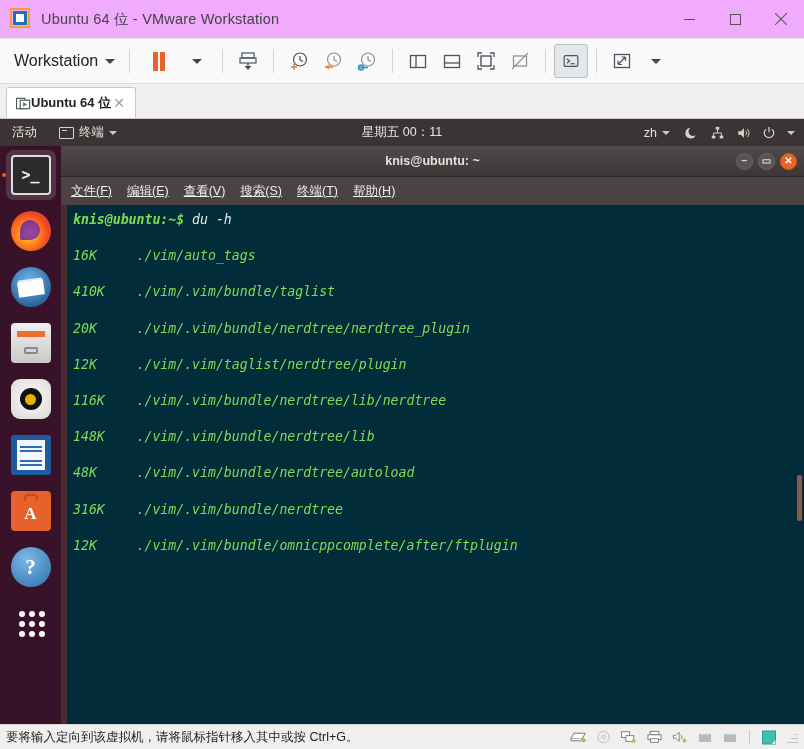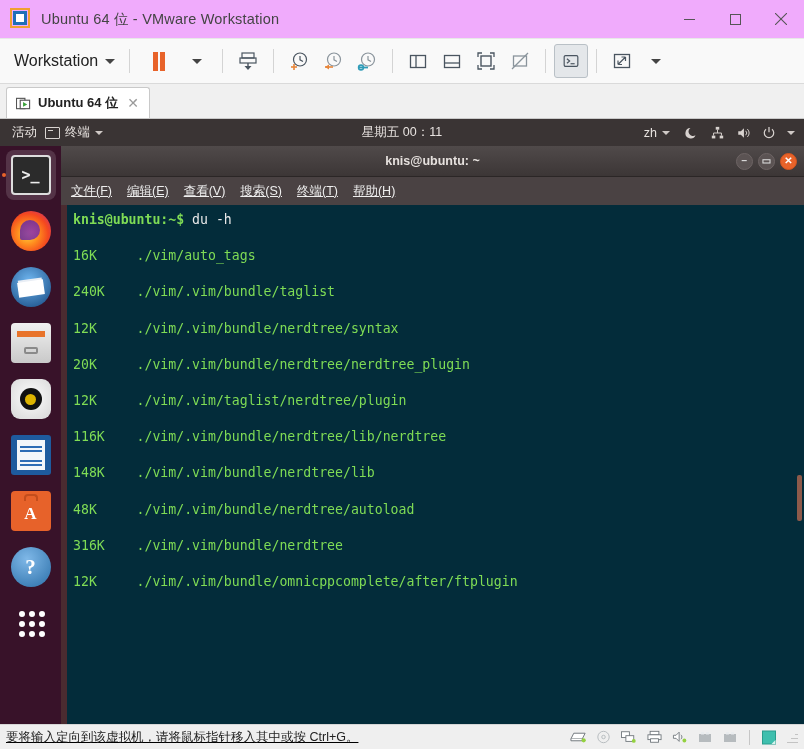--- a/index.html
+++ b/index.html
@@ -30,30 +30,30 @@
   .caret{width:0;height:0;border-left:5px solid transparent;border-right:5px solid transparent;border-top:5px solid #444;}
   .caret.sm{border-left-width:4px;border-right-width:4px;border-top-width:4px;}
   .tsep{width:1px;height:24px;background:#d4d4d4;margin:0 8px;flex:none;}
   .tbtn{width:34px;height:34px;display:flex;align-items:center;justify-content:center;border-radius:3px;flex:none;}
   .tbtn.sel{background:#e4e7ea;border:1px solid #b9c0c6;box-sizing:border-box;}
   .pausebtn{display:flex;align-items:center;gap:2px;padding:0 4px;}
   .pausebar{width:5px;height:19px;background:#e8632a;}
 
   
   .tabstrip{height:34px;background:#f0f0f0;display:flex;align-items:flex-end;border-bottom:1px solid #c9c9c9;flex:none;padding-left:6px;}
-  .tab{height:30px;background:#ffffff;border:1px solid #c9c9c9;border-bottom:none;border-radius:3px 3px 0 0;display:flex;align-items:center;padding:0 8px 0 9px;gap:7px;}
+  .tab{height:30px;background:#ffffff;border:1px solid #c9c9c9;border-bottom:none;border-radius:3px 3px 0 0;display:flex;align-items:center;padding:0 8px 0 9px;}
   .tab-label{font-size:13px;color:#222;font-weight:bold;white-space:nowrap;}
   .tab-x{font-size:14px;color:#9a9a9a;padding:0 2px;line-height:1;}
 
   
   .vm{flex:1;position:relative;background:#2c001e;overflow:hidden;}
 
   
   .gpanel{height:27px;background:#3a3434;display:flex;align-items:center;color:#e8e3e0;font-size:12.5px;position:relative;flex:none;}
-  .gp-left{display:flex;align-items:center;padding-left:8px;}
+  .gp-left{display:flex;align-items:center;gap:14px;padding-left:8px;}
   .gp-item{display:flex;align-items:center;gap:5px;padding:2px 4px;white-space:nowrap;}
   .gp-center{position:absolute;left:0;right:0;text-align:center;pointer-events:none;font-size:12.5px;}
   .gp-right{margin-left:auto;display:flex;align-items:center;gap:11px;padding-right:9px;}
   .mini-term{width:15px;height:12px;border:1.5px solid #d9d4d1;border-radius:1px;position:relative;box-sizing:border-box;background:#3a3434;}
   .mini-term:after{content:"";position:absolute;left:2px;top:2px;width:5px;height:1.5px;background:#d9d4d1;}
 
   
   .dock{position:absolute;left:0;top:27px;bottom:0;width:61px;background:rgba(59,22,44,.82);display:flex;flex-direction:column;align-items:center;padding-top:4px;gap:6px;}
   .dock-item{width:50px;height:50px;display:flex;align-items:center;justify-content:center;border-radius:8px;position:relative;flex:none;}
   .dock-item.active{background:rgba(255,255,255,.14);}
@@ -87,29 +87,29 @@
   .tw-btns{margin-left:auto;display:flex;align-items:center;gap:5px;padding-right:7px;z-index:2;}
   .cbtn{width:17px;height:17px;border-radius:50%;background:#5b5353;border:1px solid #6d6464;display:flex;align-items:center;justify-content:center;color:#ddd;font-size:10px;line-height:1;box-sizing:border-box;}
   .cbtn.close{background:#e8632a;border-color:#d4551f;color:#fff;}
   .tw-menu{height:28px;background:#4a4243;display:flex;align-items:center;gap:15px;padding-left:10px;color:#eee;font-size:12.5px;flex:none;}
   .tw-menu span{white-space:nowrap;text-decoration:underline;}
   .tw-body{flex:1;background:#032c3a;position:relative;overflow:hidden;display:flex;}
   .tw-left{width:6px;background:#4a2b30;flex:none;}
   .tw-text{flex:1;padding:6px 0 0 6px;font-family:"DejaVu Sans Mono",monospace;font-size:13.2px;line-height:18.1px;color:#7fdc55;white-space:pre;overflow:hidden;}
   .tw-right{width:8px;background:#032c3a;position:relative;flex:none;}
   .tw-thumb{position:absolute;left:1px;top:270px;width:5px;height:46px;background:#8d5a4a;border-radius:2px;}
-  .lrow{display:block;}
+  .lrow{display:block;font-style:italic;}
   .sz{color:#7fdc55;display:inline-block;width:8ch;}
   .pth{color:#7fdc55;}
   .pr-user{color:#7fdc55;font-weight:bold;}
   .pr-path{color:#7fdc55;font-weight:bold;}
   .cmd{color:#e8e8e8;}
 
   
-  .statusbar{height:24px;background:#efefef;border-top:1px solid #d6d6d6;display:flex;align-items:center;flex:none;padding-left:6px;text-decoration:underline;}
+  .statusbar{height:24px;background:#efefef;border-top:1px solid #d6d6d6;display:flex;align-items:center;flex:none;padding-left:6px;}
   .sb-text{font-size:12.5px;color:#222;white-space:nowrap;}
   .sb-icons{margin-left:auto;display:flex;align-items:center;gap:9px;padding-right:6px;}
   .sb-sep{width:1px;height:15px;background:#c6c6c6;margin:0 2px;}
   .grip{width:12px;height:12px;position:relative;opacity:.5;}
   .grip i{position:absolute;right:0;background:#999;height:1.5px;}
   .grip i:nth-child(1){bottom:0;width:11px;}
   .grip i:nth-child(2){bottom:4px;width:7px;}
   .grip i:nth-child(3){bottom:8px;width:3px;}
 </style>
 </head>
@@ -365,22 +365,21 @@
         <span>编辑(E)</span>
         <span>查看(V)</span>
         <span>搜索(S)</span>
         <span>终端(T)</span>
         <span>帮助(H)</span>
       </div>
       <div class="tw-body">
         <div class="tw-left"></div>
         <div class="tw-text" id="term-text"><span class="lrow"><span class="pr-user">knis@ubuntu</span><span class="pr-path">:~$</span><span class="cmd"> du -h</span></span>
 <span class="lrow"><span class="sz">16K     </span><span class="pth">./vim/auto_tags</span></span>
-<span class="lrow"><span class="sz">240K    </span><span class="pth">./vim/.vim/bundle/taglist</span></span>
-<span class="lrow"><span class="sz">12K     </span><span class="pth">./vim/.vim/bundle/nerdtree/syntax</span></span>
+<span class="lrow"><span class="sz">410K    </span><span class="pth">./vim/.vim/bundle/taglist</span></span>
 <span class="lrow"><span class="sz">20K     </span><span class="pth">./vim/.vim/bundle/nerdtree/nerdtree_plugin</span></span>
 <span class="lrow"><span class="sz">12K     </span><span class="pth">./vim/.vim/taglist/nerdtree/plugin</span></span>
 <span class="lrow"><span class="sz">116K    </span><span class="pth">./vim/.vim/bundle/nerdtree/lib/nerdtree</span></span>
 <span class="lrow"><span class="sz">148K    </span><span class="pth">./vim/.vim/bundle/nerdtree/lib</span></span>
 <span class="lrow"><span class="sz">48K     </span><span class="pth">./vim/.vim/bundle/nerdtree/autoload</span></span>
 <span class="lrow"><span class="sz">316K    </span><span class="pth">./vim/.vim/bundle/nerdtree</span></span>
 <span class="lrow"><span class="sz">12K     </span><span class="pth">./vim/.vim/bundle/omnicppcomplete/after/ftplugin</span></span>
 
 
 

